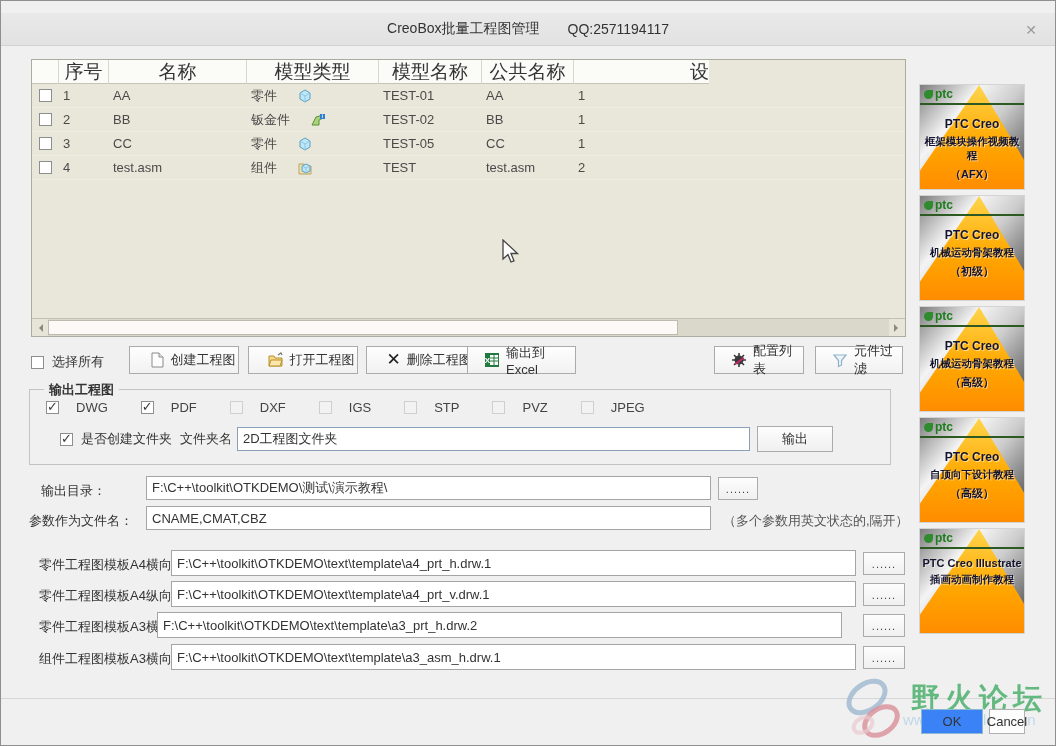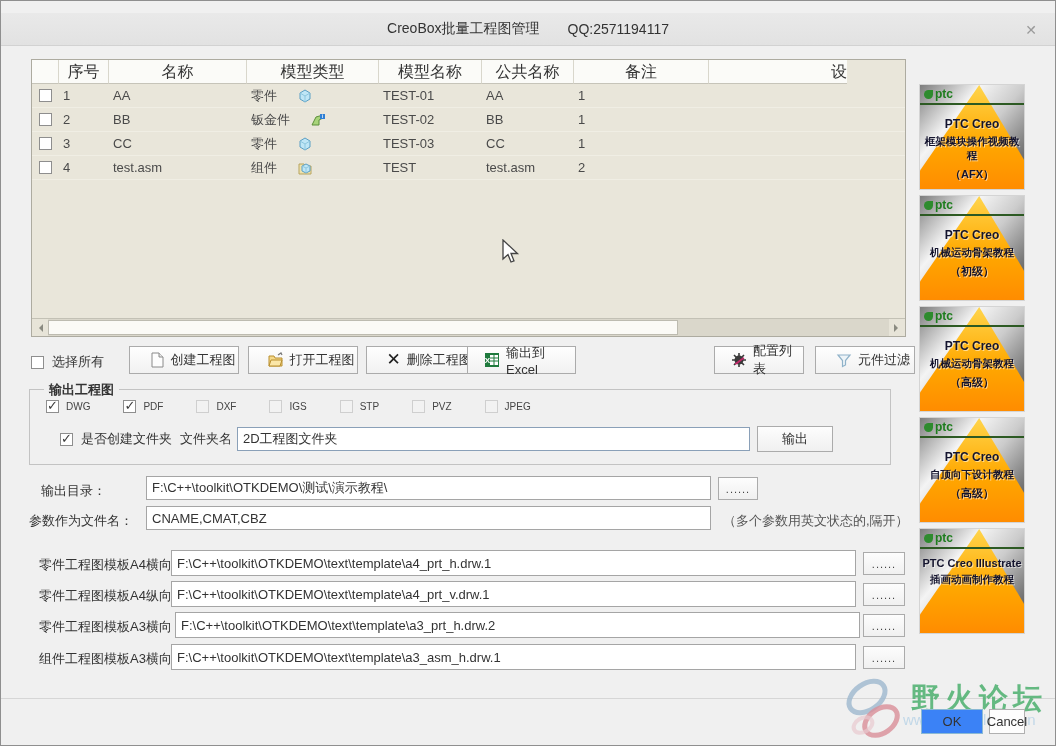--- a/index.html
+++ b/index.html
@@ -7,21 +7,21 @@
 
   
   #titlebar{position:absolute;top:12px;left:0;right:0;height:32px;background:linear-gradient(#e9e9e9,#e2e2e2);border-bottom:1px solid #d2d2d2;display:flex;align-items:center;justify-content:center;}
   #titlebar .ttl{font-size:14px;color:#333;}
   #titlebar .qq{font-size:14px;color:#333;margin-left:28px;}
   #close-x{position:absolute;right:14px;top:7px;font-size:14px;color:#9a9a9a;cursor:pointer;padding:2px 4px;}
 
   
   #grid{position:absolute;left:30px;top:58px;width:875px;height:278px;background:#e9e6da;border:1px solid #adaba0;box-sizing:border-box;}
   .trow{display:grid;grid-template-columns:27px 50px 138px 132px 103px 92px 135px 138px 1fr;}
-  .th{background:#fbfbf8;border-right:1px solid #d9d7cc;border-bottom:1px solid #c6c4b9;height:23px;line-height:23px;text-align:center;font-size:16px;color:#333;overflow:hidden;white-space:nowrap;}
+  .th{background:#fbfbf8;border-right:1px solid #d9d7cc;border-bottom:1px solid #c6c4b9;height:23px;line-height:23px;text-align:center;font-size:19px;color:#333;overflow:hidden;white-space:nowrap;}
   .td{height:24px;line-height:24px;font-size:13px;color:#4a4a4a;border-bottom:1px solid #f0eee4;padding-left:4px;overflow:hidden;white-space:nowrap;box-sizing:border-box;}
   .td.cbcell{display:flex;align-items:center;justify-content:center;padding-left:0;}
   .td.typecell{display:flex;align-items:center;gap:20px;}
   .cb{display:inline-block;width:13px;height:13px;background:#fff;border:1px solid #8e8e8e;box-sizing:border-box;position:relative;flex:0 0 auto;}
   .cb.on::after{content:"✓";position:absolute;left:0px;top:-3px;font-size:13px;font-weight:bold;color:#3a3a3a;}
   .cb.lite{border-color:#cfcfcf;background:#f2f2f2;}
 
   .micon{width:16px;height:16px;display:inline-block;flex:0 0 auto;}
 
   
@@ -35,21 +35,21 @@
   .btn{position:absolute;top:345px;height:28px;background:linear-gradient(#fefefe,#f1f1f1);border:1px solid #ababab;box-sizing:border-box;display:flex;align-items:center;justify-content:center;gap:6px;font-size:13px;color:#333;cursor:pointer;padding-left:16px;}
   #selall{position:absolute;left:30px;top:352px;display:flex;align-items:center;gap:8px;font-size:13px;color:#333;}
 
   .ic{width:16px;height:16px;display:inline-block;flex:0 0 auto;}
   .xmark{font-size:17px;font-weight:bold;color:#222;line-height:16px;}
 
   
   #gbox{position:absolute;left:28px;top:388px;width:862px;height:76px;border:1px solid #c3c3c3;box-sizing:border-box;}
   #gbox-legend{position:absolute;left:14px;top:-9px;background:#f0f0f0;padding:0 5px;font-size:13px;color:#333;font-weight:bold;}
   #formats{position:absolute;left:16px;top:10px;display:flex;align-items:center;}
-  .fmt{display:flex;align-items:center;gap:7px;margin-right:33px;font-size:10px;color:#444;}
+  .fmt{display:flex;align-items:center;gap:17px;margin-right:33px;font-size:13px;color:#444;}
   #folder-row{position:absolute;left:30px;top:40px;display:flex;align-items:center;font-size:13px;color:#333;}
   #folder-input{position:absolute;left:207px;top:37px;width:513px;height:24px;border:1px solid #8aa0b8;background:#fff;font-size:13px;color:#333;padding:0 5px;box-sizing:border-box;font-family:inherit;}
   #export-btn{position:absolute;left:727px;top:36px;width:76px;height:26px;background:linear-gradient(#fdfdfd,#f0f0f0);border:1px solid #ababab;box-sizing:border-box;font-size:13px;color:#333;display:flex;align-items:center;justify-content:center;cursor:pointer;}
 
   
   .lbl{position:absolute;font-size:13px;color:#333;white-space:nowrap;}
   .inp{position:absolute;border:1px solid #a5a5a5;background:#fff;font-size:13px;color:#333;padding:0 5px;box-sizing:border-box;font-family:inherit;}
   .dots{position:absolute;background:linear-gradient(#fdfdfd,#f0f0f0);border:1px solid #ababab;box-sizing:border-box;font-size:11px;color:#444;display:flex;align-items:center;justify-content:center;letter-spacing:1px;cursor:pointer;}
 
   
@@ -89,21 +89,20 @@
   </div>
 
   <div id="grid">
     <div class="trow">
       <div class="th"></div>
       <div class="th">序号</div>
       <div class="th">名称</div>
       <div class="th">模型类型</div>
       <div class="th">模型名称</div>
       <div class="th">公共名称</div>
-      <div class="th">备注</div>
       <div class="th" style="border-right:none;text-align:right;">设</div>
     </div>
 
     <div class="trow">
       <div class="td cbcell">
           <span class="cb"></span>
         </div>
       <div class="td">1</div>
       <div class="td">AA</div>
       <div class="td typecell">
@@ -147,21 +146,21 @@
         </div>
       <div class="td">3</div>
       <div class="td">CC</div>
       <div class="td typecell">
           <span>零件</span>
         <svg class="micon" viewBox="0 0 16 16">
             <path d="M3 5 8 2l5 3v6l-5 3-5-3z" fill="#bfe6f6" stroke="#5b9fc4" stroke-width="1"></path>
             <path d="M3 5l5 3 5-3M8 8v6" fill="none" stroke="#8ec7de" stroke-width="1"></path>
           </svg>
         </div>
-      <div class="td">TEST-03</div>
+      <div class="td">TEST-05</div>
       <div class="td">CC</div>
       <div class="td">1</div>
       <div class="td"></div>
       <div class="td"></div>
     </div>
 
     <div class="trow">
       <div class="td cbcell">
           <span class="cb"></span>
         </div>
@@ -229,21 +228,21 @@
   </div>
   <div class="btn" style="left:713px;width:90px;">
     <svg class="ic" viewBox="0 0 16 16">
         <circle cx="8" cy="8" r="4.5" fill="#3a3a3a"></circle>
         <circle cx="8" cy="8" r="1.8" fill="#fff"></circle>
         <path d="M8 1v14M1 8h14M3 3l10 10M13 3 3 13" stroke="#3a3a3a" stroke-width="1.6"></path>
         <path d="M4 12c3-1 5-4 9-6" stroke="#c22a6a" stroke-width="1.8" fill="none"></path>
       </svg>
     <span>配置列表</span>
   </div>
-  <div class="btn" style="left:814px;width:100px;">
+  <div class="btn" style="left:814px;width:88px;">
     <svg class="ic" viewBox="0 0 16 16">
         <path d="M2 3h12L9.5 8.5V13l-3 1.5V8.5z" fill="#eef4f8" stroke="#8fb2c9" stroke-width="1.2"></path>
       </svg>
     <span>元件过滤</span>
   </div>
 
   <div id="gbox">
     <div id="gbox-legend">输出工程图</div>
     <div id="formats">
       <span class="fmt">
@@ -294,21 +293,21 @@
 
   <div class="lbl" style="left:38px;top:555px;">零件工程图模板A4横向：</div>
   <input class="inp" style="left: 170px; top: 549px; width: 685px; height: 26px;" value="F:\C++\toolkit\OTKDEMO\text\template\a4_prt_h.drw.1">
   <div class="dots" style="left:862px;top:551px;width:42px;height:23px;">......</div>
 
   <div class="lbl" style="left:38px;top:586px;">零件工程图模板A4纵向：</div>
   <input class="inp" style="left: 170px; top: 580px; width: 685px; height: 26px;" value="F:\C++\toolkit\OTKDEMO\text\template\a4_prt_v.drw.1">
   <div class="dots" style="left:862px;top:582px;width:42px;height:23px;">......</div>
 
   <div class="lbl" style="left:38px;top:617px;">零件工程图模板A3横向：</div>
-  <input class="inp" style="left: 174px; top: 611px; width: 685px; height: 26px;" value="F:\C++\toolkit\OTKDEMO\text\template\a3_prt_h.drw.2">
+  <input class="inp" style="left: 156px; top: 611px; width: 685px; height: 26px;" value="F:\C++\toolkit\OTKDEMO\text\template\a3_prt_h.drw.2">
   <div class="dots" style="left:862px;top:613px;width:42px;height:23px;">......</div>
 
   <div class="lbl" style="left:38px;top:649px;">组件工程图模板A3横向：</div>
   <input class="inp" style="left: 170px; top: 643px; width: 685px; height: 26px;" value="F:\C++\toolkit\OTKDEMO\text\template\a3_asm_h.drw.1">
   <div class="dots" style="left:862px;top:645px;width:42px;height:23px;">......</div>
 
   <div id="ads">
     <div class="ad">
       <div class="tri"></div>
       <div class="bline"></div>

